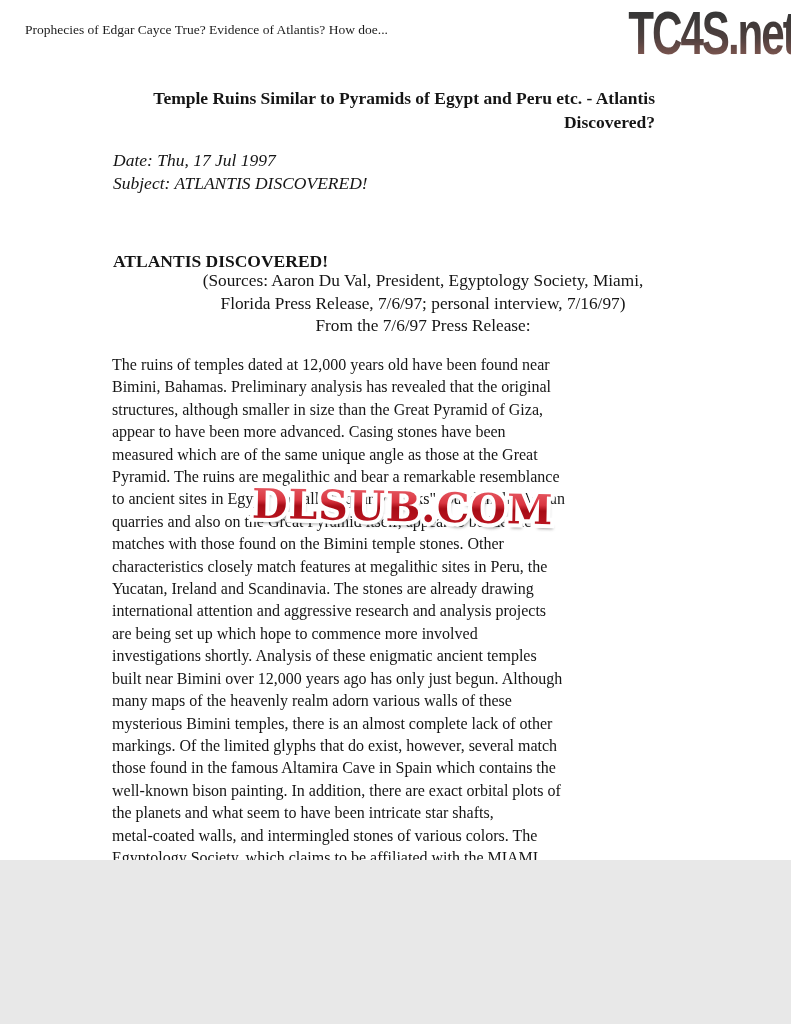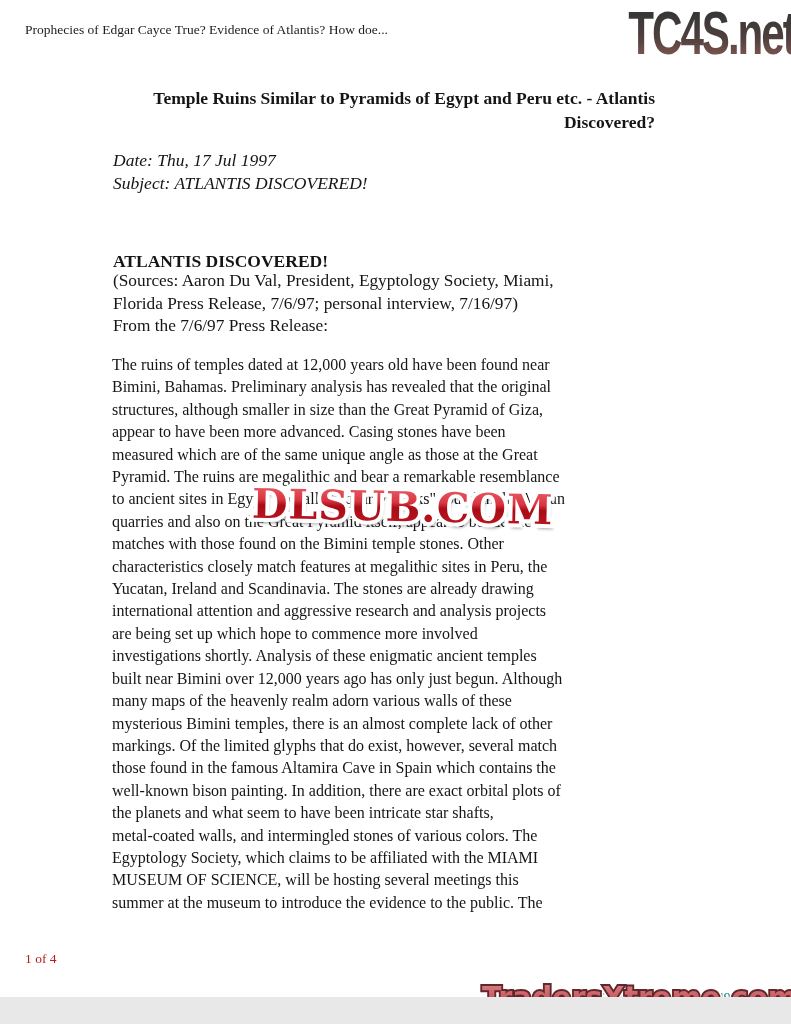--- a/index.html
+++ b/index.html
@@ -1,18 +1,18 @@
 <!DOCTYPE html>
 <html><head>
 <meta charset="utf-8">
 <style>
   html,body { margin:0; padding:0; background:#e8e8e8; }
   .page {
     position:relative;
-    width:791px; height:997px;
+    width:791px; height:860px;
     background:#ffffff;
     margin:0 auto;
     overflow:hidden;
     font-family:"Liberation Serif", serif;
     color:#151515;
   }
 
   
   .hdr-left {
     position:absolute; left:25px; top:22px;
@@ -48,21 +48,21 @@
   .meta {
     position:absolute; left:113px; top:149px;
     font-size:17.5px; line-height:23px; white-space:pre-line;font-style:italic;
   }
   .heading {
     position:absolute; left:113px; top:233px;
     font-size:17.5px; font-weight:bold;margin-top:18px;
   }
   .sources {
     position:absolute; left:113px; top:270px; width:620px;
-    font-size:17.3px; line-height:22.7px; white-space:pre-line;
+    font-size:17.3px; line-height:22.7px; white-space:pre-line;text-align:center;
   }
   .body-text {
     position:absolute; left:112px; top:354px; width:625px;
     font-size:16px; line-height:22.4px; white-space:pre-line;
   }
 
   
   .dlsub {
     position:absolute; left:252px; top:483px;
     transform:rotate(1.2deg);

